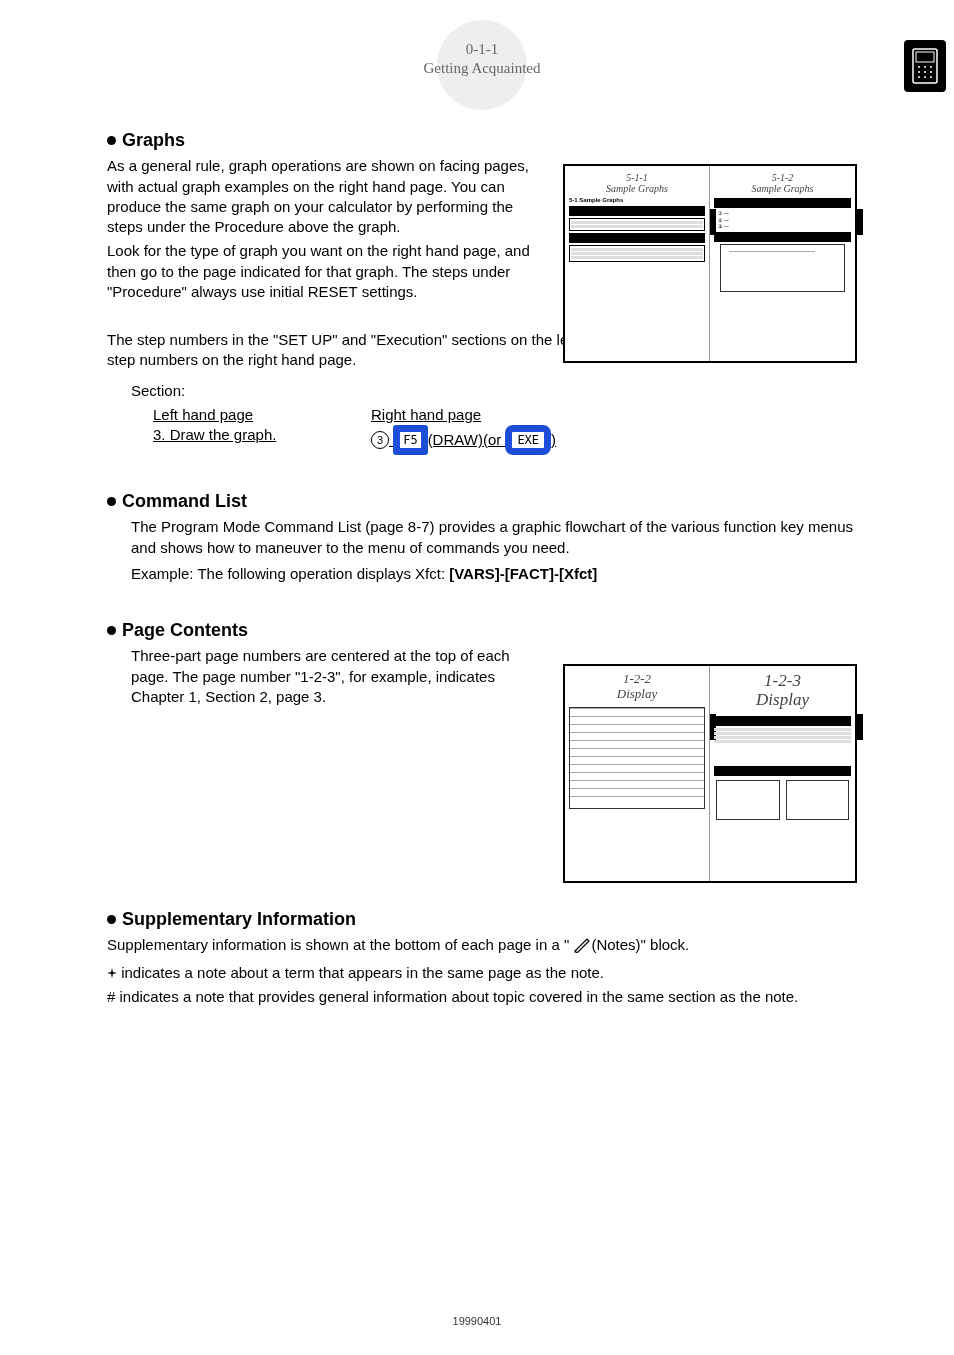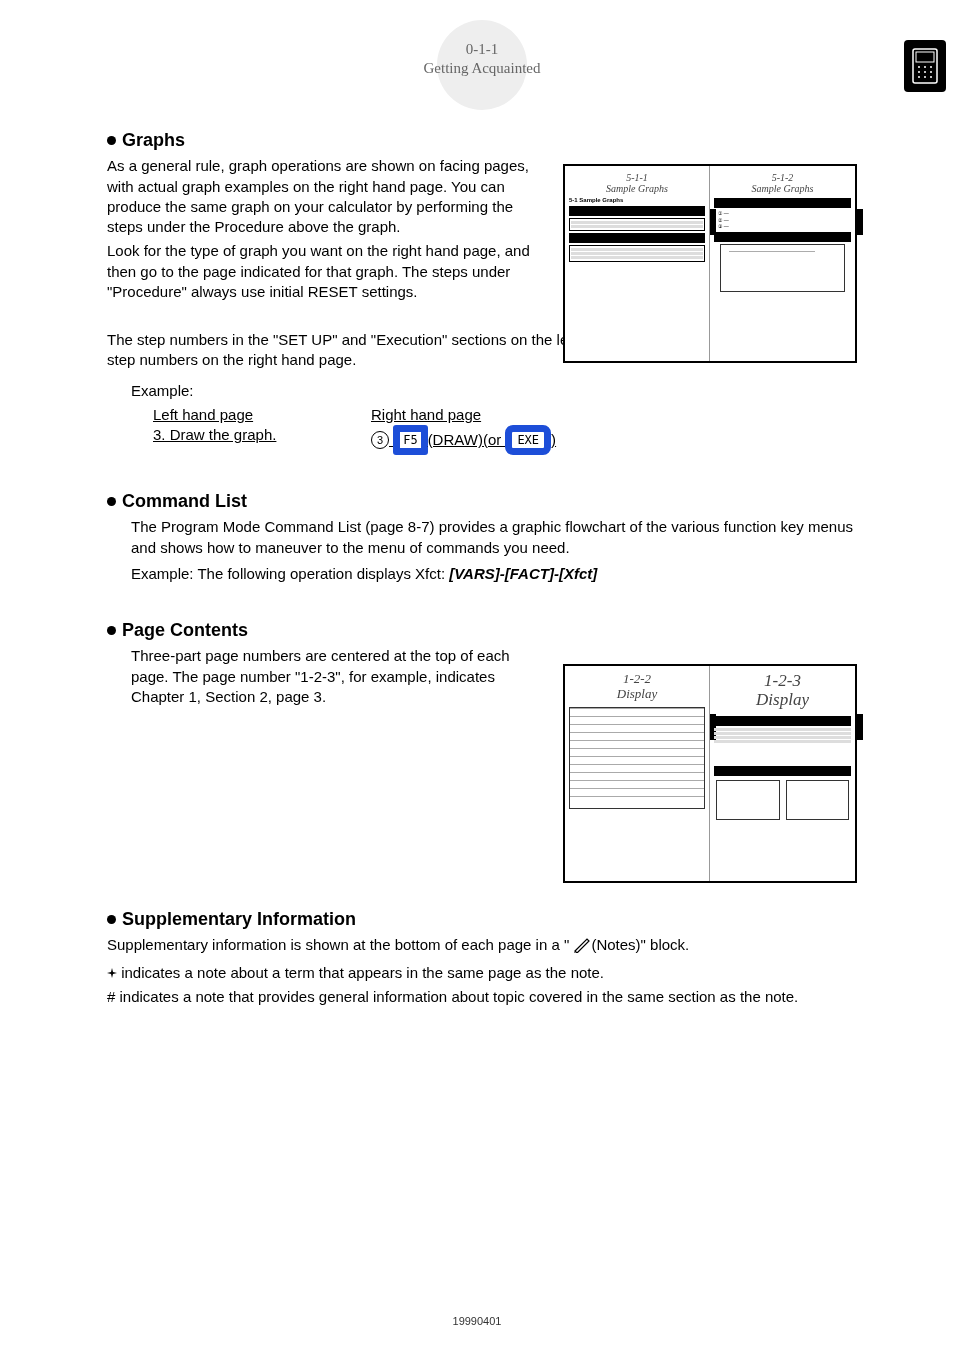--- a/index.html
+++ b/index.html
@@ -12,21 +12,21 @@
   .p-badge .badge-text{position:relative;z-index:1;text-align:center;color:#666;padding-top:10px;font-family:"Times New Roman",serif;font-size:15px;line-height:1.25;}
   .bullet{display:inline-block;width:9px;height:9px;background:#000;border-radius:50%;vertical-align:1px;margin-right:6px;}
   h2{font-size:18px;font-weight:bold;margin:18px 0 4px 0;}
   .body-p{margin:0 0 4px 0;}
   .indent1{margin-left:24px;}
   .two-col{display:flex;margin-left:46px;text-decoration:underline;}
   .two-col .c1{width:218px;}
   .keycap{display:inline-block;border:7px solid #1d4ed8;border-radius:3px;padding:0 3px;font-size:12px;line-height:16px;vertical-align:1px;font-family:monospace;}
   .keycap-oval{border-radius:8px;padding:0 5px;}
   .circled-num{display:inline-block;width:16px;height:16px;border:1px solid #000;border-radius:50%;text-align:center;line-height:16px;font-size:11px;vertical-align:1px;}
-  .bold{font-weight:bold;font-style:italic;}
+  .bold{font-weight:bold;}
   .thumb-pair{position:absolute;right:0;width:290px;height:195px;border:2px solid #000;background:#fff;}
   .thumb-pair .pg{position:absolute;top:0;bottom:0;width:50%;padding:4px;box-sizing:border-box;}
   .thumb-pair .pg.left{left:0;border-right:1px solid #999;}
   .thumb-pair .tab{position:absolute;top:22%;width:6px;height:26px;background:#000;}
   .thumb-pair .pg.left .tab{right:-7px;}
   .thumb-pair .pg.right .tab{right:-8px;}
   .thumb-title{text-align:center;font-style:italic;font-family:"Times New Roman",serif;font-size:10px;line-height:1.1;color:#444;margin-top:2px;}
   .thumb-sub{font-size:6px;font-weight:bold;margin:2px 0;}
   .thumb-box{border:1px solid #000;font-size:4.5px;padding:1px;margin-bottom:2px;}
   .thumb-row{height:3px;background:#ddd;margin:1px 0;}
@@ -104,21 +104,21 @@
           <div class="lcd">
               <div class="curve"></div>
             </div>
           <div class="tab"></div>
         </div>
       </div>
     </div>
 
     <p class="body-p" style="margin-top:28px;">The step numbers in the "SET UP" and "Execution" sections on the left hand page correspond to the "Procedure" step numbers on the right hand page.</p>
 
-    <p class="body-p indent1" style="margin-top:10px;">Example:</p>
+    <p class="body-p indent1" style="margin-top:10px;">Section:</p>
     <div class="two-col">
       <div class="c1">
         <div>Left hand page</div>
         <div>3. Draw the graph.</div>
       </div>
       <div>
         <div>Right hand page</div>
         <div>
           <span class="circled-num">3</span>
           <span class="keycap">F5</span><span>(DRAW)(or </span><span class="keycap keycap-oval">EXE</span><span>)</span>

